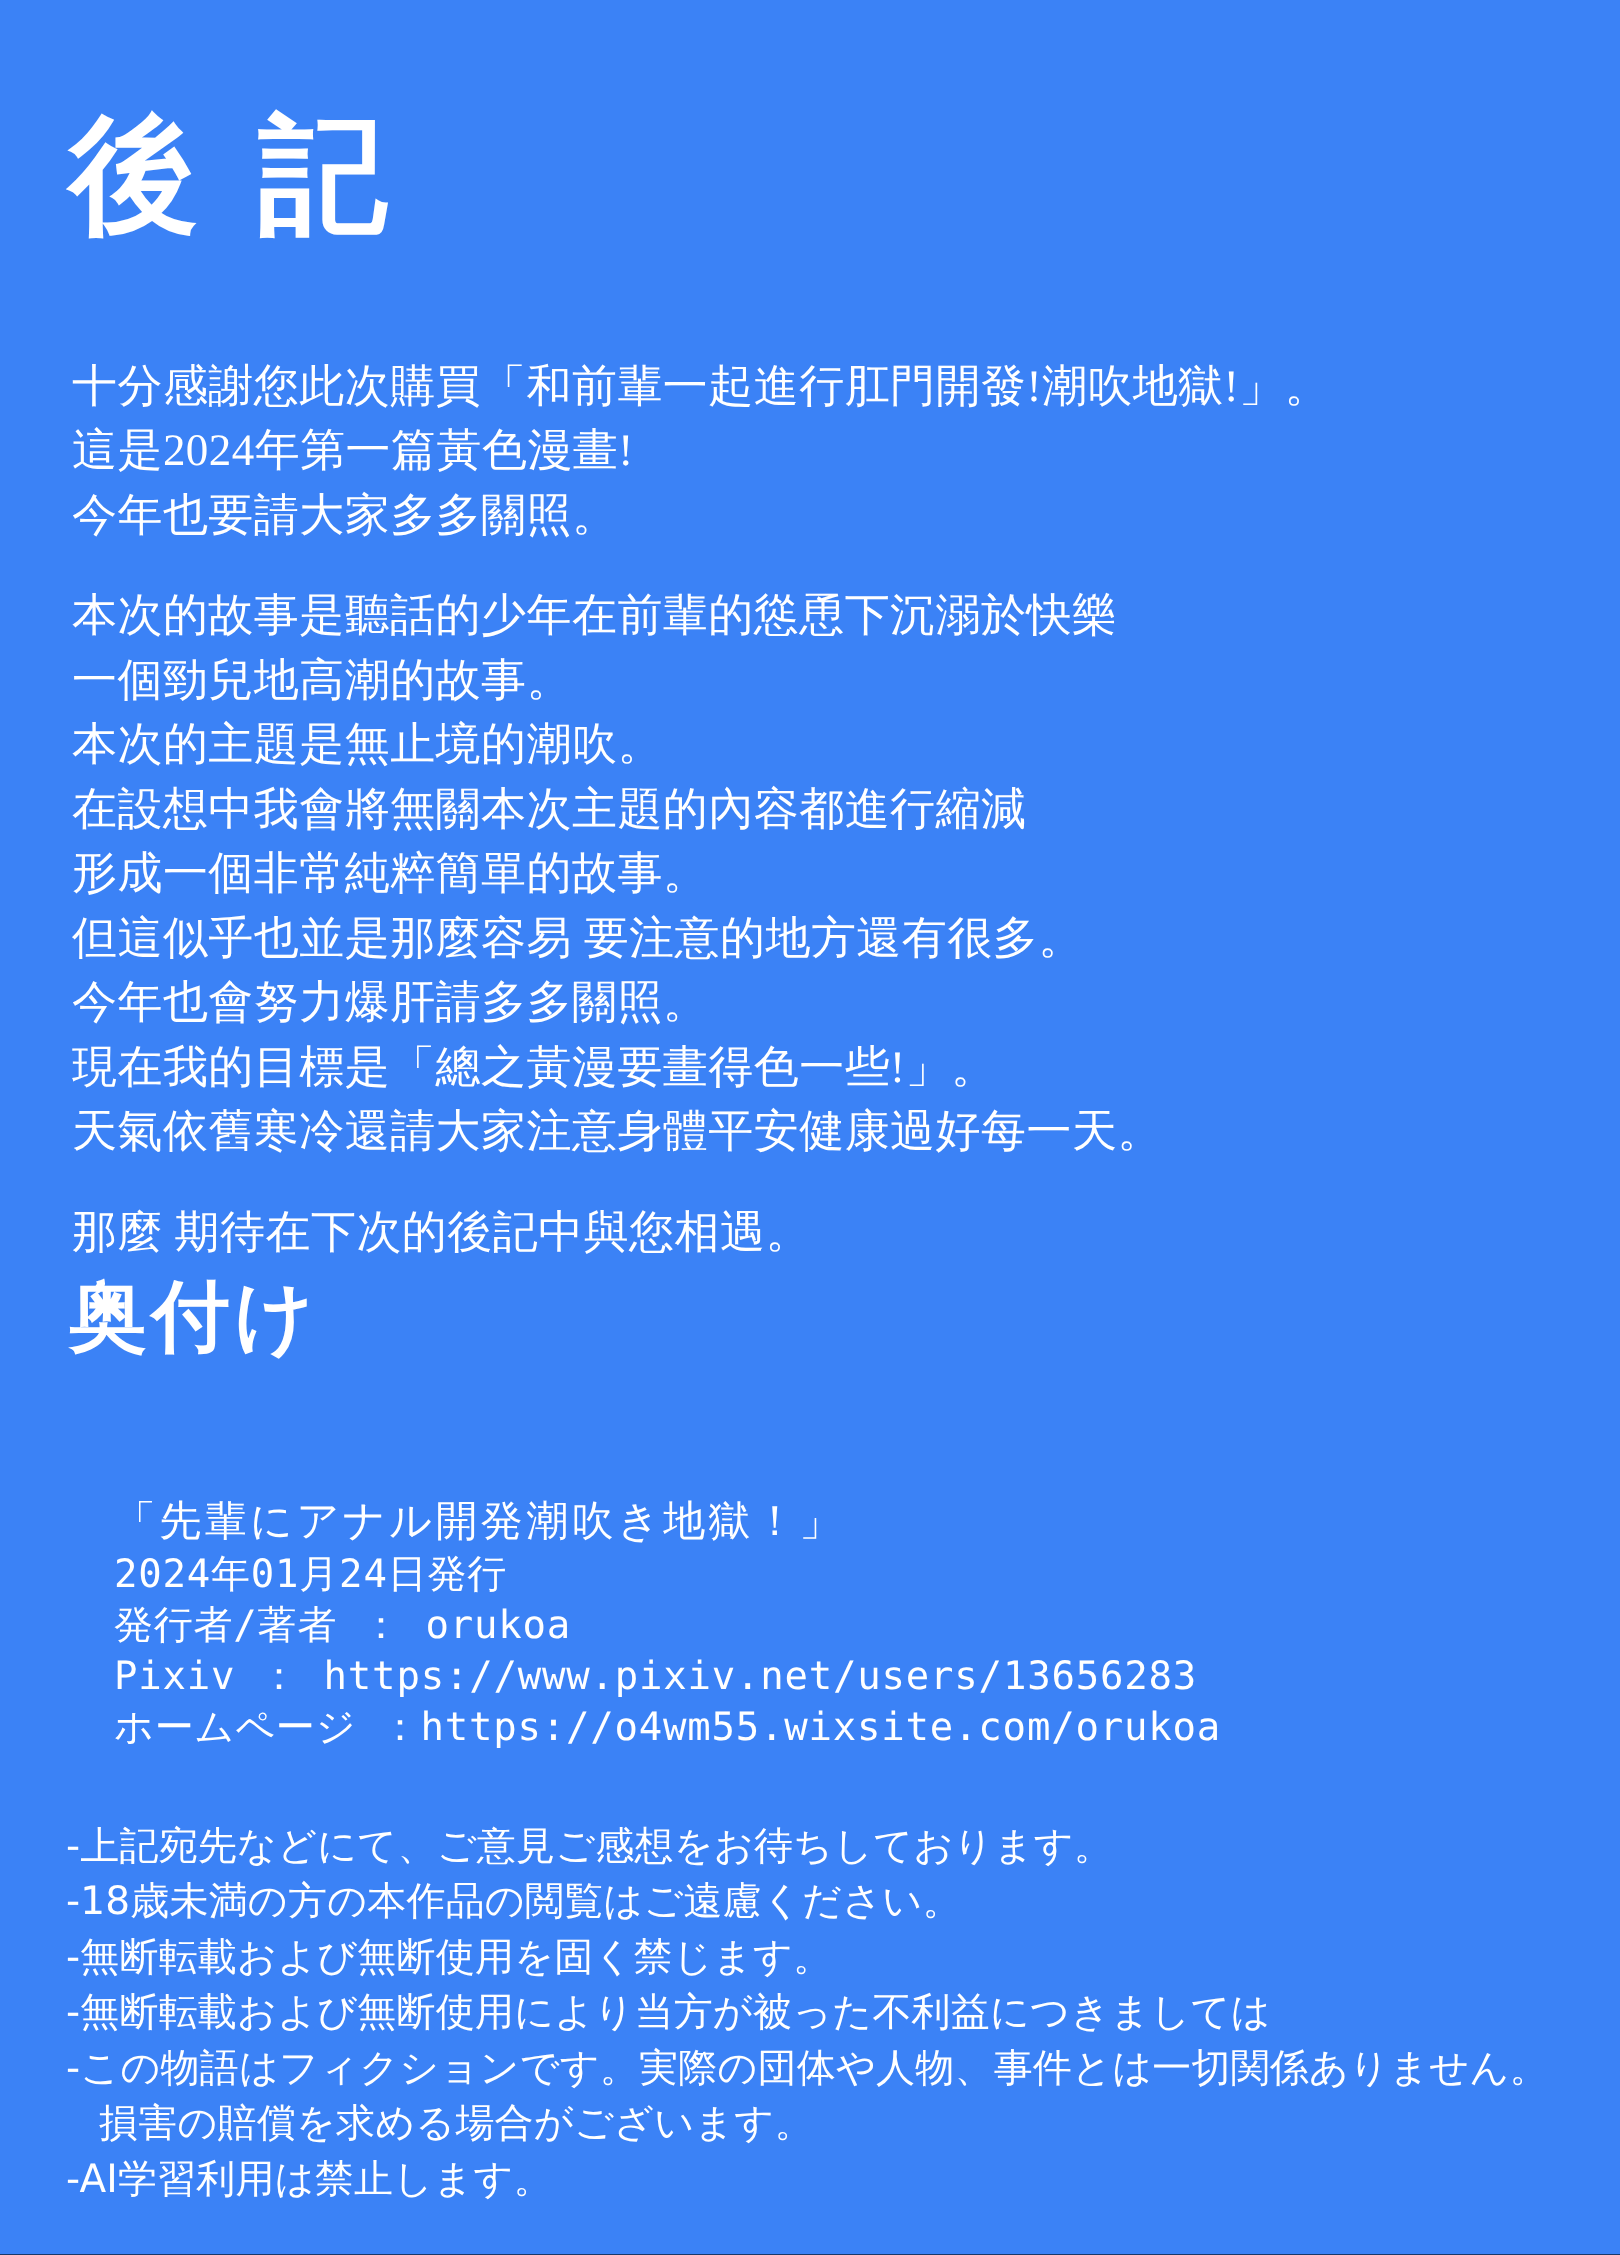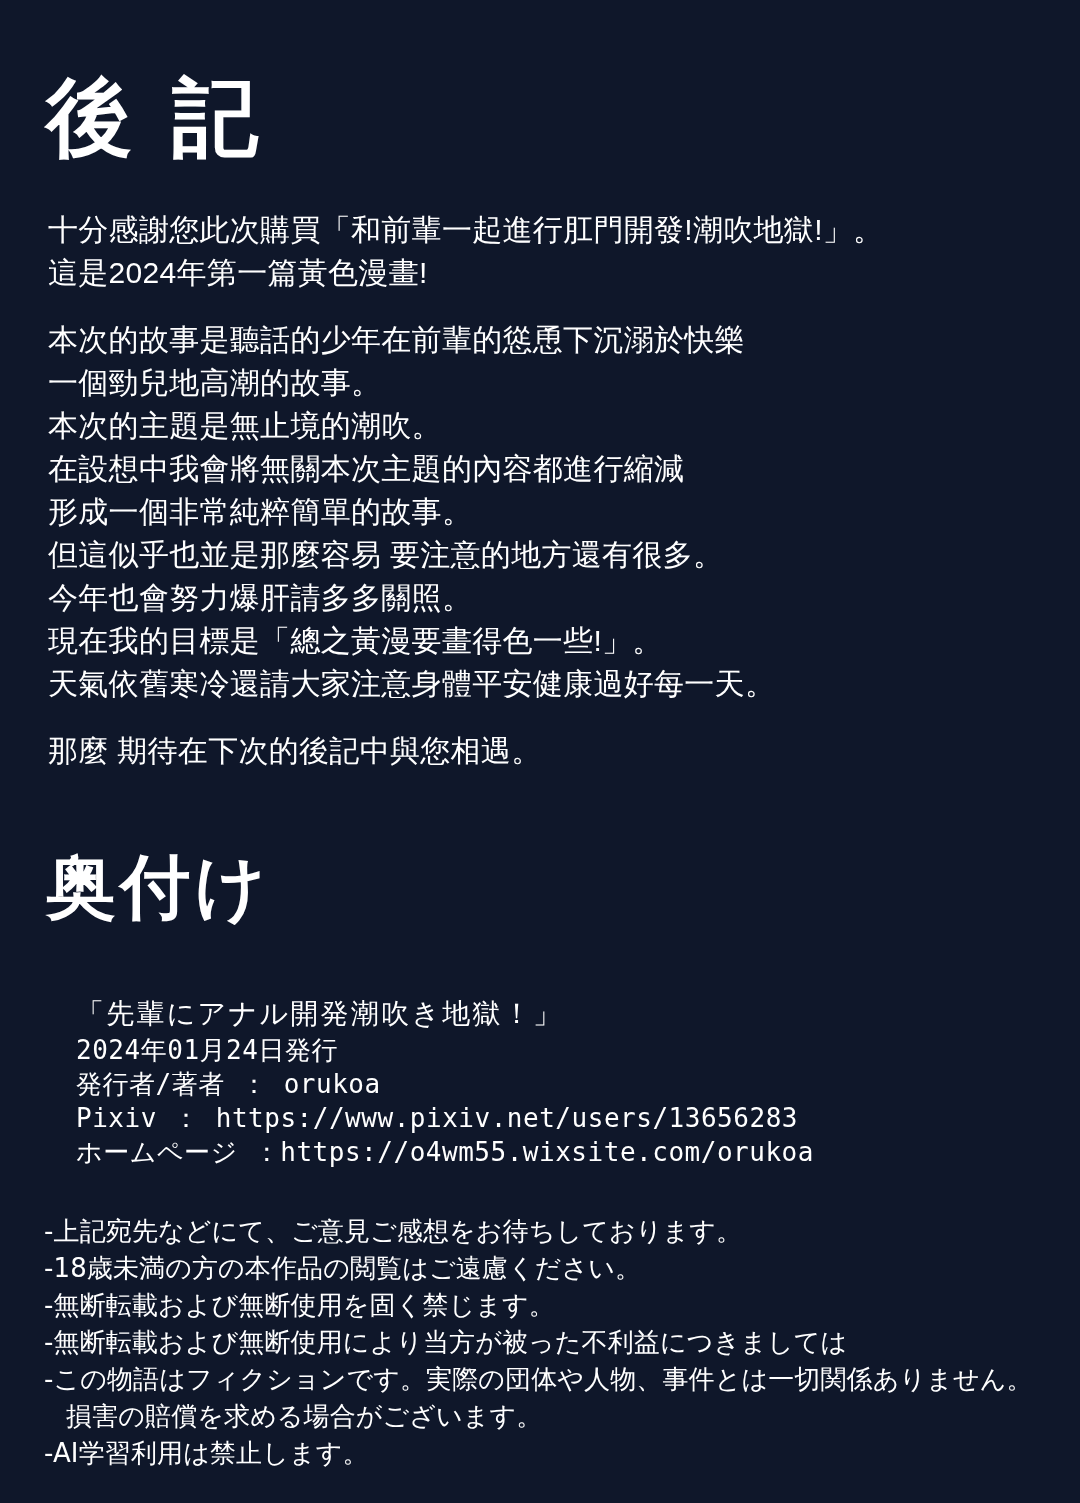--- a/index.html
+++ b/index.html
@@ -11,57 +11,57 @@
     width: 1080px;
     height: 1503px;
     position: relative;
     overflow: hidden;
     font-family: "Liberation Sans", sans-serif;
     color: #ffffff;
   }
   .page {
     position: absolute;
     inset: 0;
-    background: #0f172a;
+    background: #3b82f6;
     padding: 0;
   }
   .heading {
     font-family: "DejaVu Sans", sans-serif;
     font-weight: bold;
     letter-spacing: 0.06em;
   }
   #afterword-heading {
     position: absolute;
     left: 46px;
     top: 74px;
     font-size: 86px;
     line-height: 1;
   }
   #afterword-body {
     position: absolute;
     left: 48px;
-    top: 208px;
+    top: 236px;
     width: 1000px;
-    font-family: Liberation Sans, sans-serif;
+    font-family: Liberation Serif, serif;
     font-size: 30px;
     line-height: 43px;
     font-weight: 500;
     letter-spacing: 0.01em;
   }
   #afterword-body .para {
     margin: 0 0 24px 0;
   }
   #afterword-body .line {
     white-space: pre;
   }
   #colophon-heading {
     position: absolute;
     left: 46px;
     top: 852px;
-    font-size: 70px;
+    font-size: 52px;
     line-height: 1;
   }
   #colophon-block {
     position: absolute;
     left: 44px;
     top: 995px;
     width: 1010px;
     margin-left: 32px;
   }
   .credit-line {
@@ -98,20 +98,21 @@
 <body>
 
 <div class="page">
 
   <div class="heading" id="afterword-heading">後 記</div>
 
   <div id="afterword-body">
       <div class="para">
         <div class="line">十分感謝您此次購買「和前輩一起進行肛門開發!潮吹地獄!」。</div>
         <div class="line">這是2024年第一篇黃色漫畫!</div>
+        <div class="line">今年也要請大家多多關照。</div>
       </div>
       <div class="para">
         <div class="line">本次的故事是聽話的少年在前輩的慫恿下沉溺於快樂</div>
         <div class="line">一個勁兒地高潮的故事。</div>
         <div class="line">本次的主題是無止境的潮吹。</div>
         <div class="line">在設想中我會將無關本次主題的內容都進行縮減</div>
         <div class="line">形成一個非常純粹簡單的故事。</div>
         <div class="line">但這似乎也並是那麼容易 要注意的地方還有很多。</div>
         <div class="line">今年也會努力爆肝請多多關照。</div>
         <div class="line">現在我的目標是「總之黃漫要畫得色一些!」。</div>

